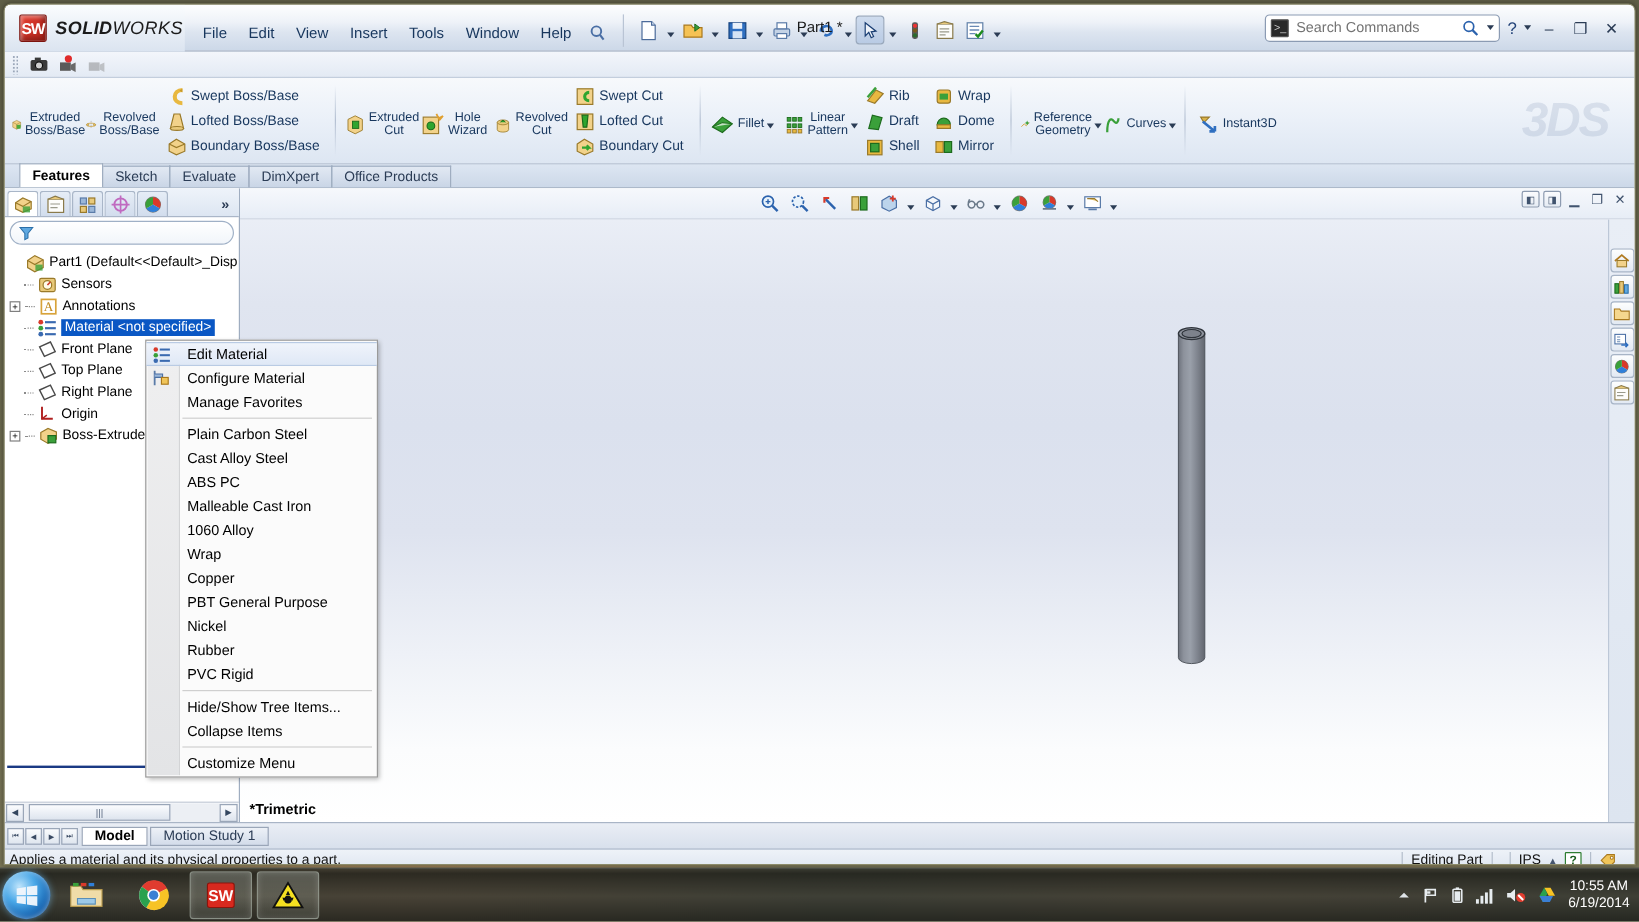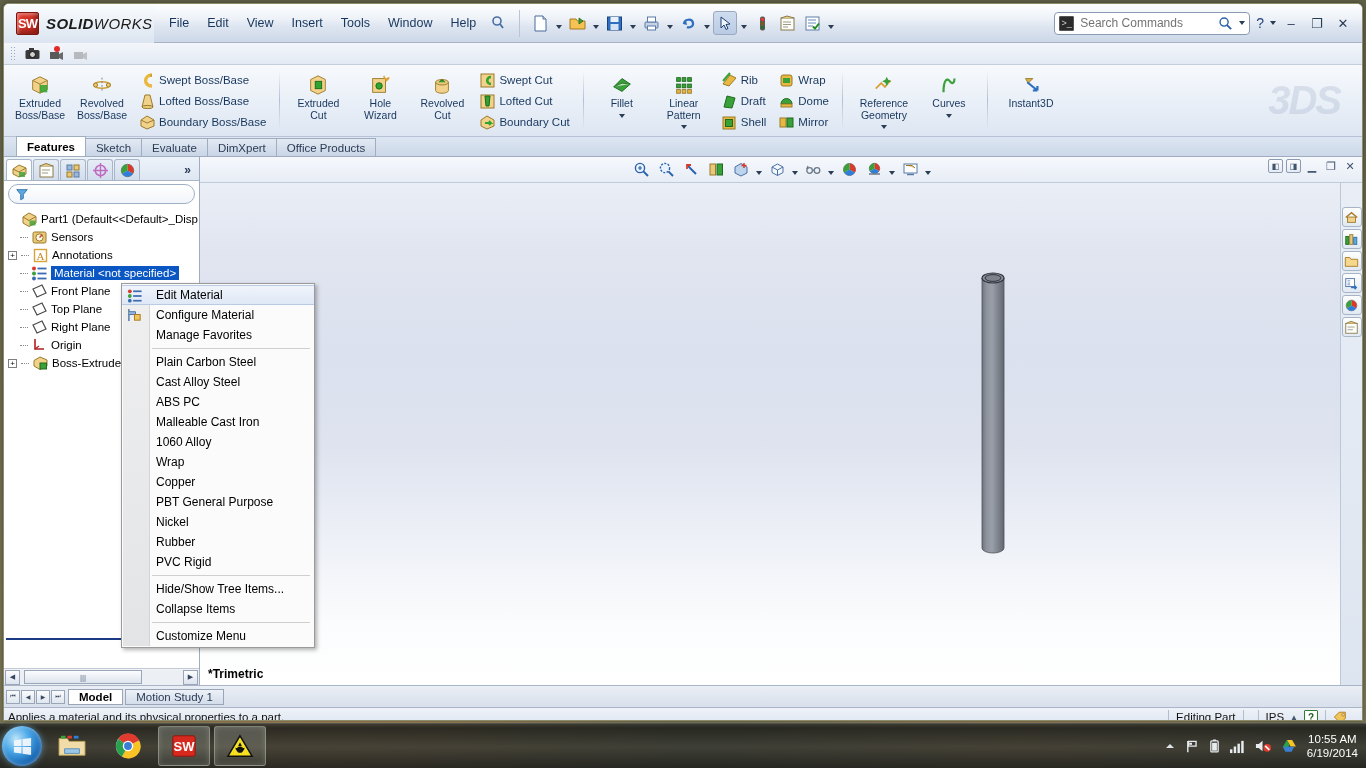--- a/index.html
+++ b/index.html
@@ -58,21 +58,21 @@
     letter-spacing: -1px;
     font-family: "Liberation Sans", sans-serif;
     box-shadow: inset -3px -3px 4px rgba(0,0,0,.25), inset 2px 2px 3px rgba(255,255,255,.35);
   }
   .sw-word {
     font-size: 15px; font-weight: bold; font-style: italic;
     letter-spacing: .4px; color: #1b1b1b;
   }
   .sw-word .thin { font-weight: normal; }
 
-  #menubar { display: flex; align-items: center; height: 31px; margin-left: 6px; }
+  #menubar { display: flex; align-items: flex-end; height: 31px; margin-left: 6px; }
   .menu-item {
     padding: 4px 9px; font-size: 12.5px; color: #17365d; cursor: default;
     border-radius: 2px;
   }
   .menu-pin {
     width: 22px; height: 22px; margin-left: 2px;
     display:flex; align-items:center; justify-content:center;
   }
 
   #qat {
@@ -140,21 +140,21 @@
   
   #ribbon {
     height: 72px;
     background: linear-gradient(180deg,#f7f9fc 0%,#eaf0f8 50%,#dde6f2 100%);
     display: flex; align-items: stretch; position: relative;
     border-bottom: 1px solid #b7c3d4;
   }
   .rgroup { display: flex; align-items: center; padding: 0 5px; height: 72px; }
   .rsep { width: 1px; background: linear-gradient(180deg,rgba(180,192,210,0),#b4c0d2,rgba(180,192,210,0)); margin: 6px 2px; }
   .rbig {
-    width: 62px; display: flex; flex-direction: column; align-items: center;
+    width: 62px; display: flex; flex-direction: row; align-items: center;
     justify-content: flex-start; padding-top: 6px; gap: 2px; height: 66px;
   }
   .rbig .lbl { font-size: 10.5px; color: #17365d; text-align: center; line-height: 11.5px; }
   .rcol { display: flex; flex-direction: column; justify-content: center; gap: 2px; height: 66px; padding: 0 3px;}
   .rrow { display: flex; align-items: center; gap: 3px; padding: 1px 3px; border-radius: 2px; }
   .rrow .lbl { font-size: 11.5px; color: #17365d; white-space: nowrap; }
   .rcaret { display:flex; justify-content:center; margin-top:2px; }
   .ic { width: 22px; height: 22px; display: block; }
   .ic16 { width: 17px; height: 17px; display: block; }
   #ds-watermark {
@@ -494,20 +494,21 @@
               <path d="M4 5h8M4 8h8M4 11h5" stroke="#6a8ab5" stroke-width="1.2"></path>
               <path d="M9 11.5 L11 13.5 L15 8.5" stroke="#1d8b1d" stroke-width="2" fill="none"></path>
             </svg>
         </div>
         <div class="qat-caret">
             <i class="caret-dn"></i>
           </div>
       </div>
     </div>
 
+    <div id="doc-title">Part1 *</div>
 
     <div id="title-right">
       <div id="search-box">
         <div class="search-sw-icon">&gt;_</div>
         <div id="search-text">Search Commands</div>
         <svg width="15" height="15" viewBox="0 0 16 16">
             <circle cx="6.5" cy="6.5" r="4.3" fill="none" stroke="#2b62ad" stroke-width="1.5"></circle>
             <path d="M9.7 9.7 L14 14" stroke="#2b62ad" stroke-width="2"></path>
           </svg>
         <i class="caret-dn"></i>

